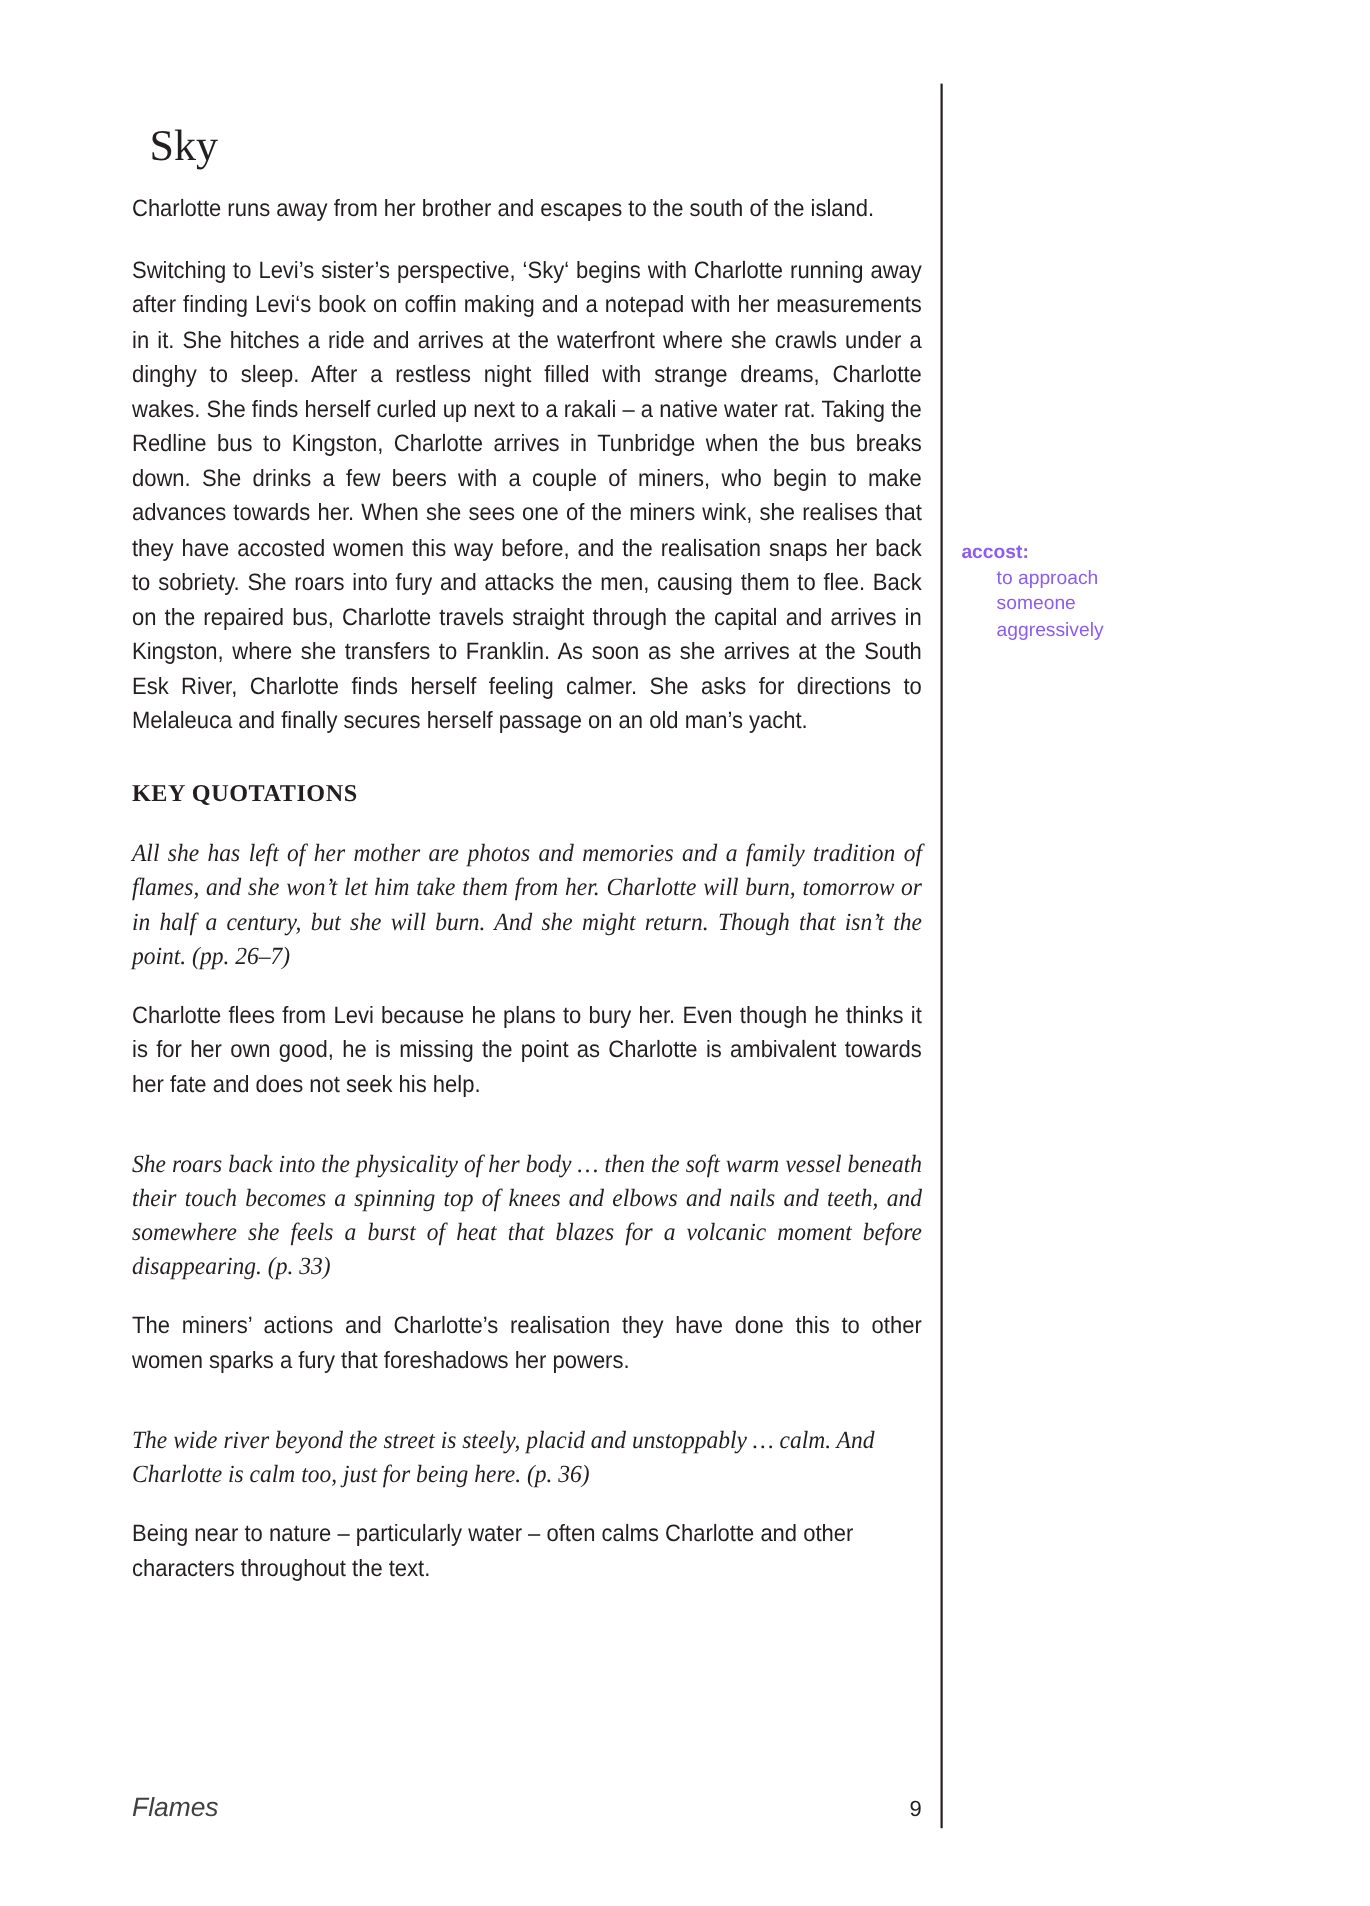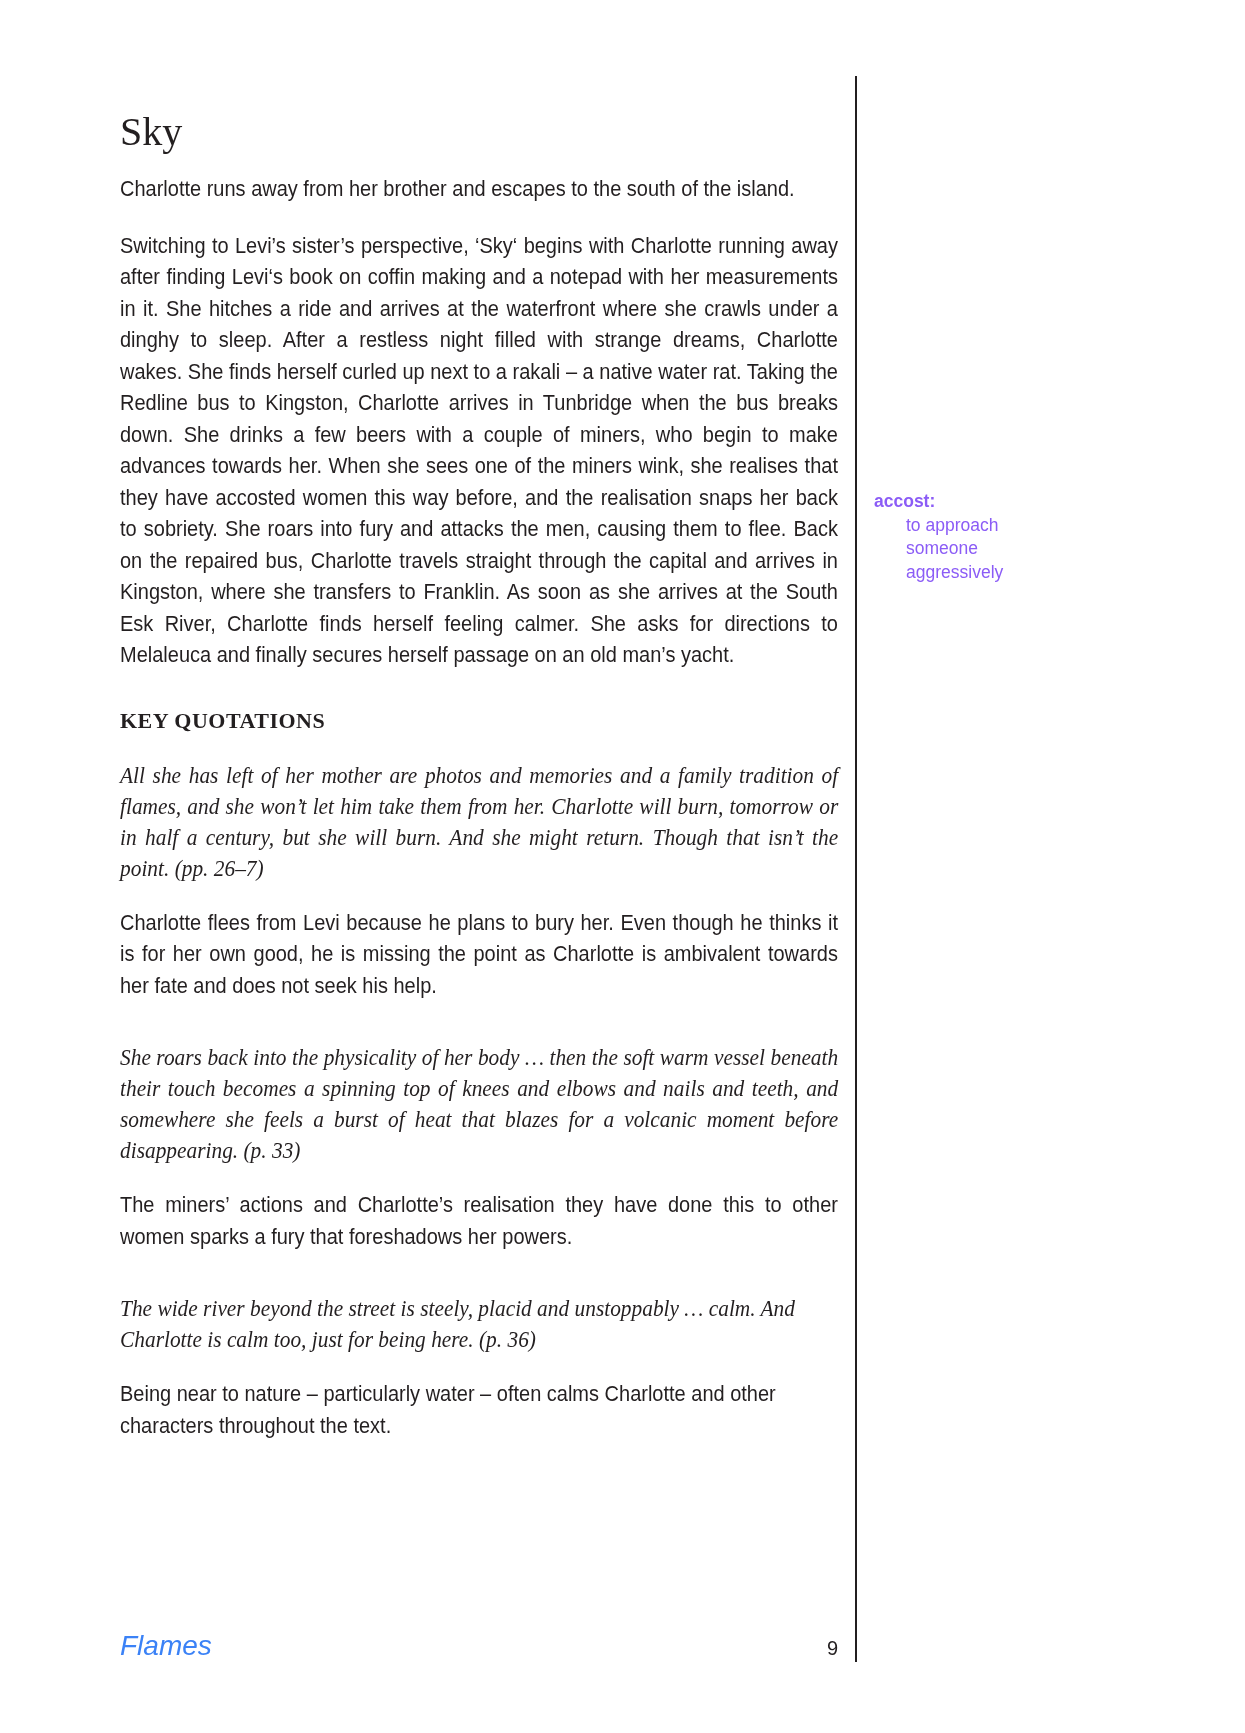--- a/index.html
+++ b/index.html
@@ -35,21 +35,21 @@
     top: 112px;
     width: 718px;
   }
 
   .chapter-title {
     font-family: "Liberation Serif", serif;
     font-size: 40px;
     line-height: 1.0;
     font-weight: 400;
     letter-spacing: 0px;
-    margin: 0 0 22px 0;
+    margin: 0 0 22px 16px;
     color: #231f20;
   }
 
   p.body {
     font-family: "Liberation Sans", sans-serif;
     font-size: 21.5px;
     line-height: 31.5px;
     text-align: justify;
     text-justify: inter-word;
     margin: 0 0 25px 0;
@@ -116,22 +116,22 @@
     left: 120px;
     top: 1630px;
     width: 718px;
     display: flex;
     justify-content: space-between;
     align-items: baseline;
   }
   .footer-book {
     font-family: "Liberation Sans", sans-serif;
     font-style: italic;
-    font-size: 28px;
-    color: #3b82f6;
+    font-size: 24px;
+    color: #404040;
   }
   .footer-page {
     font-family: "Liberation Sans", sans-serif;
     font-size: 20px;
     color: #231f20;
   }
 </style>
 </head>
 <body>
 

